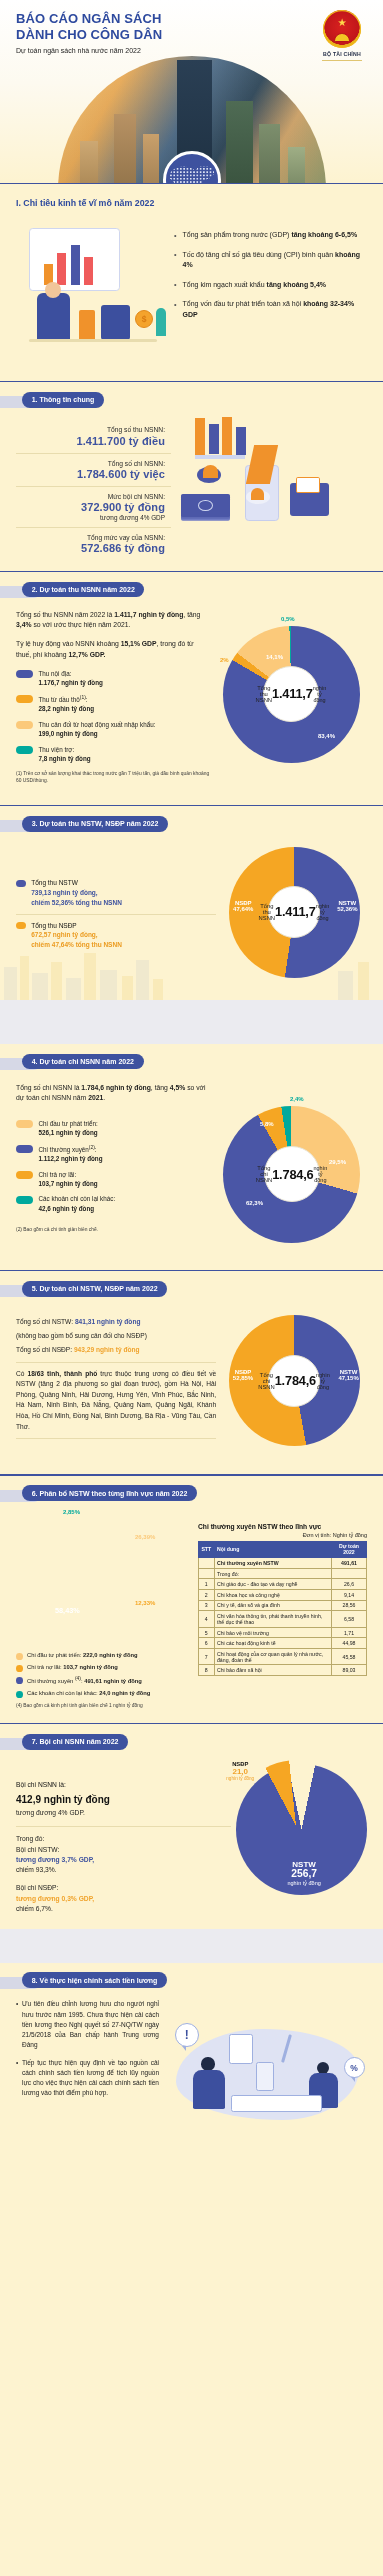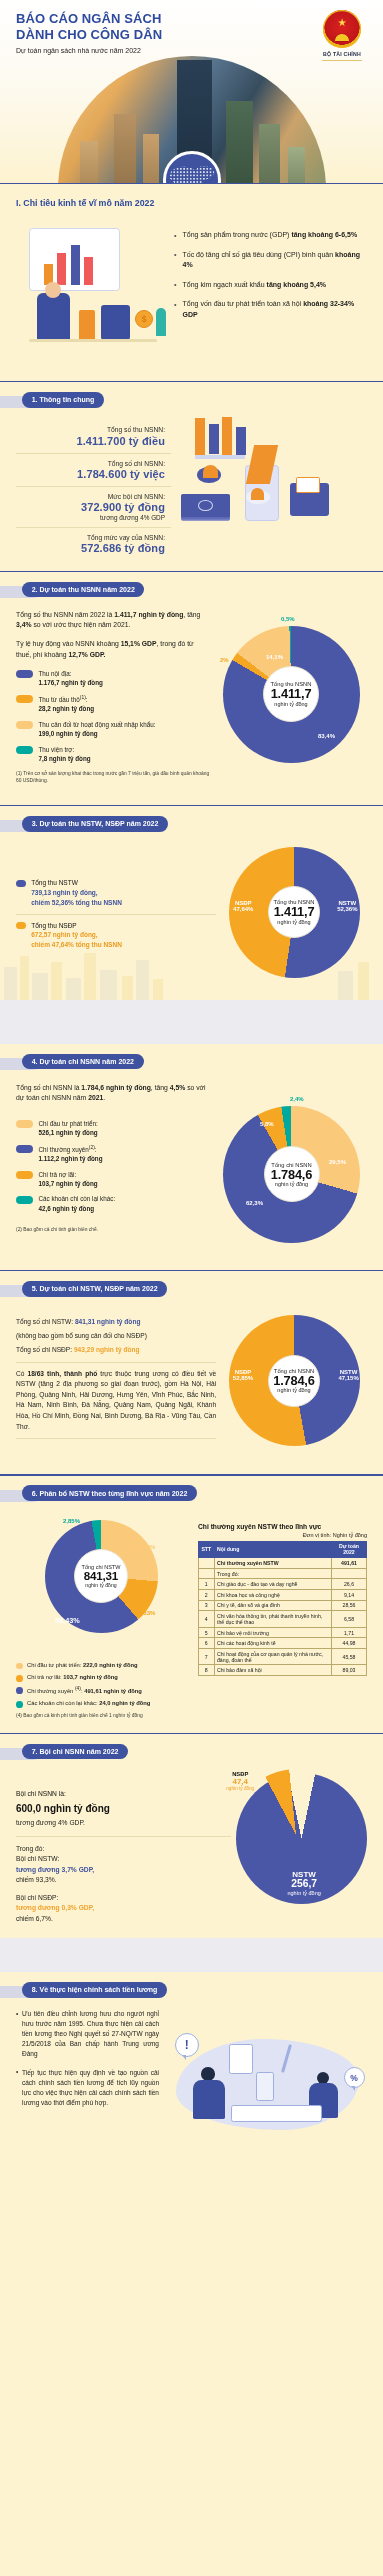--- a/index.html
+++ b/index.html
@@ -158,21 +158,21 @@
   .leg-txt .v { font-weight: bold; display: block; }
   .sup { font-size: 4.9px; vertical-align: super; }
 
   .footnote { font-size: 4.9px; color: #3a3a3a; line-height: 1.5; margin-top: 3.7px; }
 
   .donut-wrap { position: relative; flex: 0 0 auto; }
   .donut { border-radius: 50%; position: relative; }
   .donut .hole {
     position: absolute; left: 50%; top: 50%; transform: translate(-50%,-50%);
     background: #fff; border-radius: 50%; border: 1.2px solid #e9e4d2;
-    display: flex; flex-direction: column; align-items: center; justify-content: center;
+    display: flex; flex-direction: row; align-items: center; justify-content: center;
     text-align: center;
   }
   .hole .h-top { font-size: 5.8px; color: #222; }
   .hole .h-big { font-size: 12.8px; font-weight: bold; color: #111; line-height: 1.05; letter-spacing: -0.2px; }
   .hole .h-bot { font-size: 5.5px; color: #222; }
   .pct { position: absolute; font-size: 6px; font-weight: bold; }
 
   
   .legend2 { list-style:none; }
   .legend2 li { display:flex; gap:5.5px; align-items:flex-start; padding: 6px 0; }
@@ -589,28 +589,20 @@
   <div class="rule-top"></div>
   <div class="sec" style="padding-bottom:13.4px;">
     <div class="pill-row">
       <span class="pill">6. Phân bổ NSTW theo từng lĩnh vực năm 2022</span>
     </div>
 
     <div style="display:flex;gap:6px;align-items:flex-start;margin-top:3.7px;">
 
       <div style="width:176px;">
         <div class="donut-wrap" style="width:170px;height:137px;">
-          <div class="donut" style="width:113px;height:113px;margin:9.7px auto 0;
-               background: conic-gradient(#fbc97a 0deg 95deg, #f5a623 95deg 139.4deg, #4a56a6 139.4deg 349.7deg, #00a99d 349.7deg 360deg);">
-            <div class="hole" style="width:54px;height:54px;">
-              <div class="h-top" style="font-size:5.5px">Tổng chi NSTW</div>
-              <div class="h-big" style="font-size:11.6px">841,31</div>
-              <div class="h-bot" style="font-size:5.2px">nghìn tỷ đồng</div>
-            </div>
-          </div>
           <span class="pct" style="left:47px;top:-1.2px;color:#00a99d;">2,85%</span>
           <span class="pct" style="left:119px;top:24px;color:#fbc97a;">26,39%</span>
           <span class="pct" style="left:119px;top:90px;color:#f5a623;">12,33%</span>
           <span class="pct" style="left:39px;top:96px;color:#fff;font-size:7.3px;">58,43%</span>
         </div>
 
         <ul class="legend3">
           <li>
             <span class="cdot" style="background:#fbc97a"></span>
             <span class="l3-t"><span>Chi đầu tư phát triển: </span><b>222,0 nghìn tỷ đồng</b></span>
@@ -701,21 +693,21 @@
 
   <div class="rule-top"></div>
   <div class="sec s7" style="padding-bottom:6px;">
     <div class="pill-row">
       <span class="pill">7. Bội chi NSNN năm 2022</span>
     </div>
 
     <div class="chart-flex" style="align-items:flex-start;margin-top:8.5px;">
       <div class="chart-txt" style="padding-top:16px;">
         <p class="lbl">Bội chi NSNN là:</p>
-        <p class="big">600,0 nghìn tỷ đồng</p>
+        <p class="big">412,9 nghìn tỷ đồng</p>
         <p>tương đương 4% GDP.</p>
         <hr>
         <p>Trong đó:</p>
         <p>Bội chi NSTW:</p>
         <p class="bl">tương đương 3,7% GDP,</p>
         <p>chiếm 93,3%.</p>
         <div style="height:7.3px"></div>
         <p>Bội chi NSĐP:</p>
         <p class="og">tương đương 0,3% GDP,</p>
         <p>chiếm 6,7%.</p>
@@ -724,21 +716,21 @@
       <div class="pie7">
         <div class="wedge-main"></div>
         <div class="wedge-small"></div>
         <div class="lab-main">
           <div class="n">NSTW</div>
           <div class="v">256,7</div>
           <div class="u">nghìn tỷ đồng</div>
         </div>
         <div class="lab-small">
           <div class="n">NSĐP</div>
-          <div class="v">47,4</div>
+          <div class="v">21,0</div>
           <div class="u">nghìn tỷ đồng</div>
         </div>
       </div>
     </div>
   </div>
 
   <div class="sec grey" style="height:34px;"></div>
 
   <div class="sec">
     <div class="pill-row">

